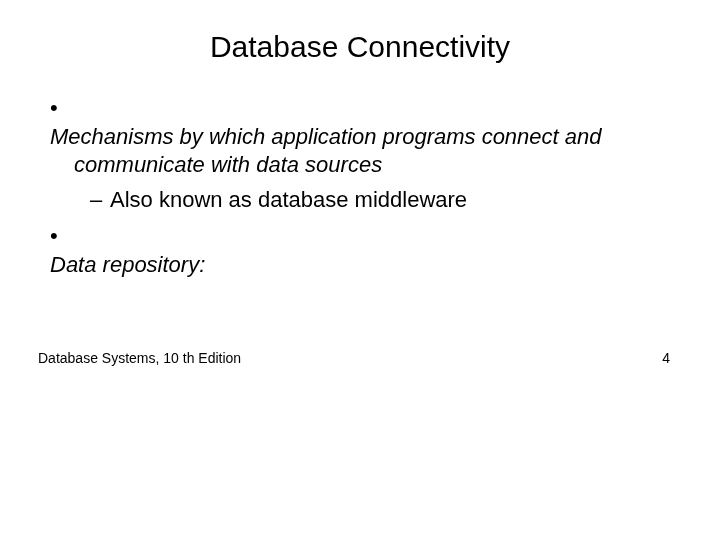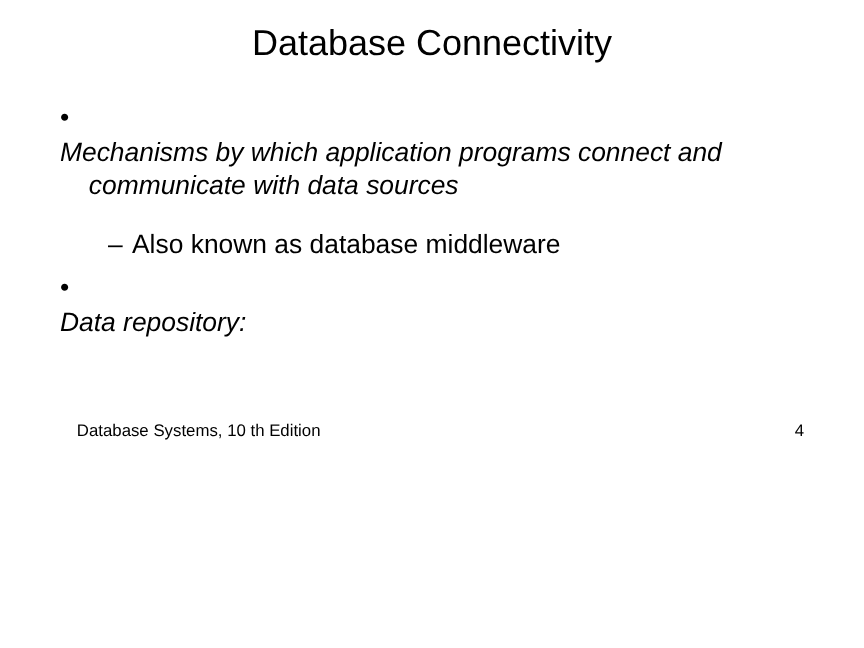--- a/index.html
+++ b/index.html
@@ -1,30 +1,30 @@
 <!DOCTYPE html>
 <html><head>
 <meta charset="utf-8">
 <style>
   * { margin: 0; padding: 0; box-sizing: border-box; }
   html, body { width: 720px; height: 540px; background: #fff; font-family: Arial, Helvetica, sans-serif; color: #000; }
-  .slide { width: 720px; height: 392px; position: relative; padding: 20px 50px 0 50px; }
+  .slide { width: 720px; height: 392px; position: relative; padding: 30px 50px 0 50px; }
   .title { font-size: 30px; text-align: center; margin-bottom: 30px; font-weight: normal; }
   .content { font-size: 22px; line-height: 1.3; }
   ul.lvl1 { list-style: none; padding-left: 0; }
   ul.lvl1 > li { margin-bottom: 8px; }
   ul.lvl1 > li::before { content: "•"; display: inline-block; width: 24px; margin-left: 0; }
   ul.lvl1 > li .wrap { display: block; padding-left: 24px; text-indent: -24px; font-style: italic; }
-  ul.lvl2 { list-style: none; padding-left: 40px; margin-top: 20px; }
+  ul.lvl2 { list-style: none; padding-left: 40px; margin-top: 6px; }
   ul.lvl2 > li { margin-bottom: 4px; }
   ul.lvl2 > li::before { content: "–"; display: inline-block; width: 20px; }
   ul.lvl3 { list-style: none; padding-left: 42px; margin-top: 6px; font-size: 19px; }
   ul.lvl3 > li::before { content: "•"; display: inline-block; width: 20px; }
   ul.lvl3 > li .wrap { display: block; padding-left: 20px; text-indent: -20px; }
-  .footer { position: absolute; bottom: 26px; left: 64px; right: 50px; display: flex; justify-content: space-between; font-size: 14px; }
+  .footer { position: absolute; bottom: 26px; left: 38px; right: 50px; display: flex; justify-content: space-between; font-size: 14px; }
 </style>
 </head>
 <body>
 
 <div class="slide">
   <h1 class="title">Database Connectivity</h1>
 
   <div class="content">
     <ul class="lvl1">
       <li>

